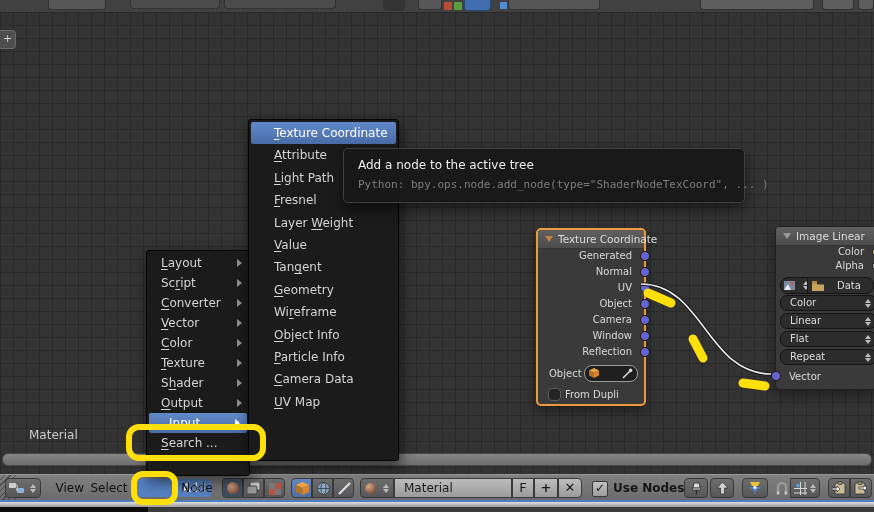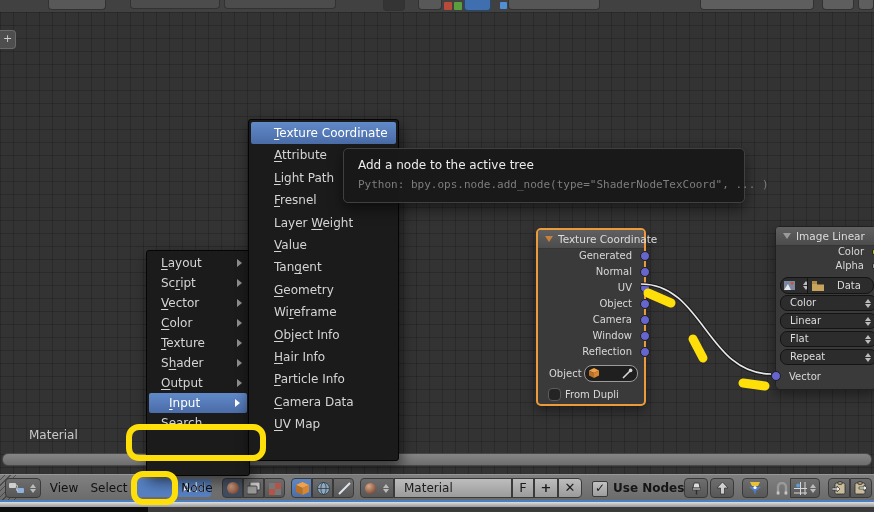--- a/index.html
+++ b/index.html
@@ -222,20 +222,22 @@
 
     <div id="hscroll" class="abs"></div>
   </div>
 
   <div class="menu-panel" style="left:146px;top:250px;width:102px;height:222px;padding-top:2px;">
     <div class="menu-item">
       <span><u>L</u>ayout</span><span class="mi-arrow"></span></div>
     <div class="menu-item">
       <span>Sc<u>r</u>ipt</span><span class="mi-arrow"></span></div>
     <div class="menu-item">
+      <span><u>C</u>onverter</span><span class="mi-arrow"></span></div>
+    <div class="menu-item">
       <span><u>V</u>ector</span><span class="mi-arrow"></span></div>
     <div class="menu-item">
       <span><u>C</u>olor</span><span class="mi-arrow"></span></div>
     <div class="menu-item">
       <span><u>T</u>exture</span><span class="mi-arrow"></span></div>
     <div class="menu-item">
       <span>S<u>h</u>ader</span><span class="mi-arrow"></span></div>
     <div class="menu-item">
       <span><u>O</u>utput</span><span class="mi-arrow"></span></div>
     <div class="menu-item active">
@@ -258,22 +260,20 @@
     <div class="menu-item">
       <span><u>V</u>alue</span></div>
     <div class="menu-item">
       <span>Tan<u>g</u>ent</span></div>
     <div class="menu-item">
       <span><u>G</u>eometry</span></div>
     <div class="menu-item">
       <span>Wi<u>r</u>eframe</span></div>
     <div class="menu-item">
       <span><u>O</u>bject Info</span></div>
-    <div class="menu-item">
-      <span><u>H</u>air Info</span></div>
     <div class="menu-item">
       <span><u>P</u>article Info</span></div>
     <div class="menu-item">
       <span><u>C</u>amera Data</span></div>
     <div class="menu-item">
       <span><u>U</u>V Map</span></div>
   </div>
 
   <div id="tooltip">
     <div class="tt-title">Add a node to the active tree</div>
@@ -285,21 +285,21 @@
 
     <div class="hbtn ra" style="left:5px;width:36px;">
       <svg width="16" height="12" style="position:absolute;left:3px;top:3px;">
         <rect x="0" y="1" width="7" height="5" rx="1" fill="#cfcfcf"></rect>
         <rect x="8" y="6" width="7" height="5" rx="1" fill="#8fb2dd"></rect>
         <path d="M7 3 C 11 3 5 9 9 9" stroke="#cfcfcf" stroke-width="1" fill="none"></path>
       </svg>
       <span class="updown" style="right:3px;"></span>
     </div>
 
-    <div class="hmenu" style="left:44px;width:40px;">View</div>
+    <div class="hmenu" style="left:44px;width:40px;text-align:right;">View</div>
     <div class="hmenu" style="left:86px;width:46px;">Select</div>
     <div class="hmenu active" style="left:137px;width:34px;">Add</div>
     <div class="hmenu" style="left:176px;width:42px;">Node</div>
 
     <div class="hbtn pressed rl" style="left:222px;width:21px;">
       <span style="position:absolute;left:4px;top:3px;width:12px;height:12px;border-radius:50%;
         background:radial-gradient(circle at 35% 30%, #dba98c, #8d5a44 65%, #53332a);"></span>
     </div>
     <div class="hbtn" style="left:243px;width:21px;">
       <svg width="14" height="13" style="position:absolute;left:3px;top:3px;">

